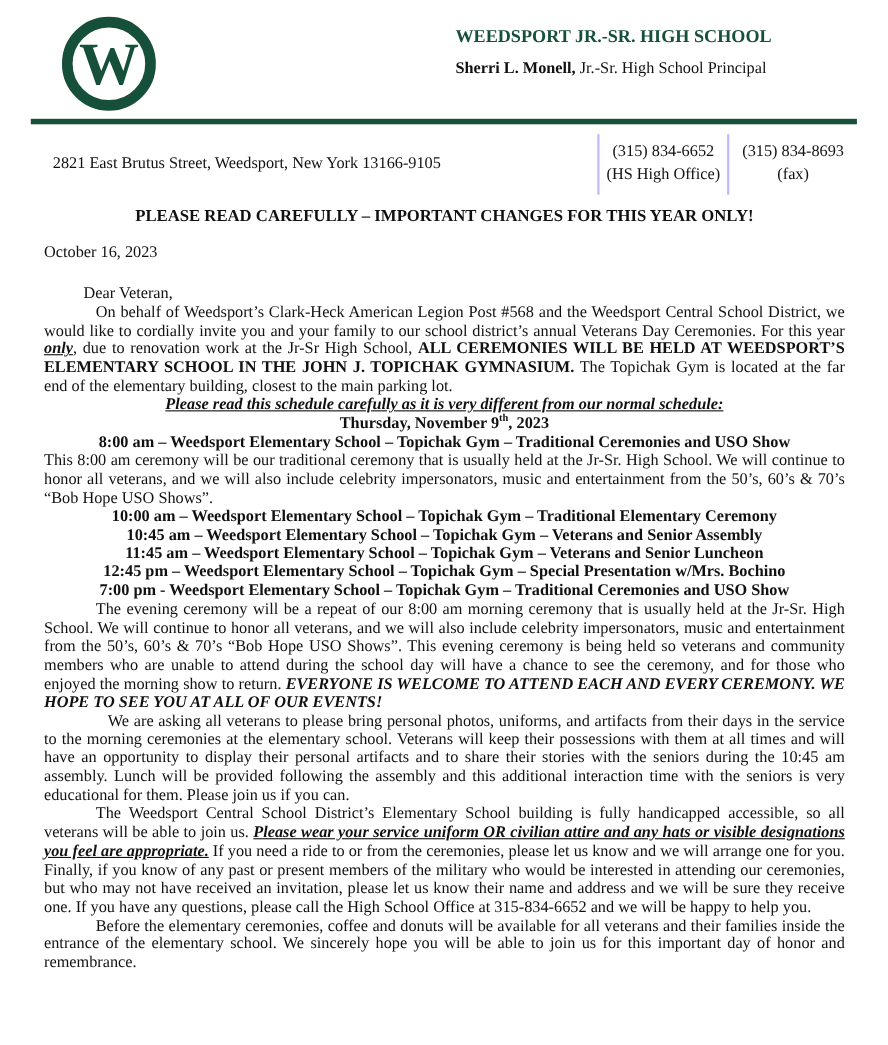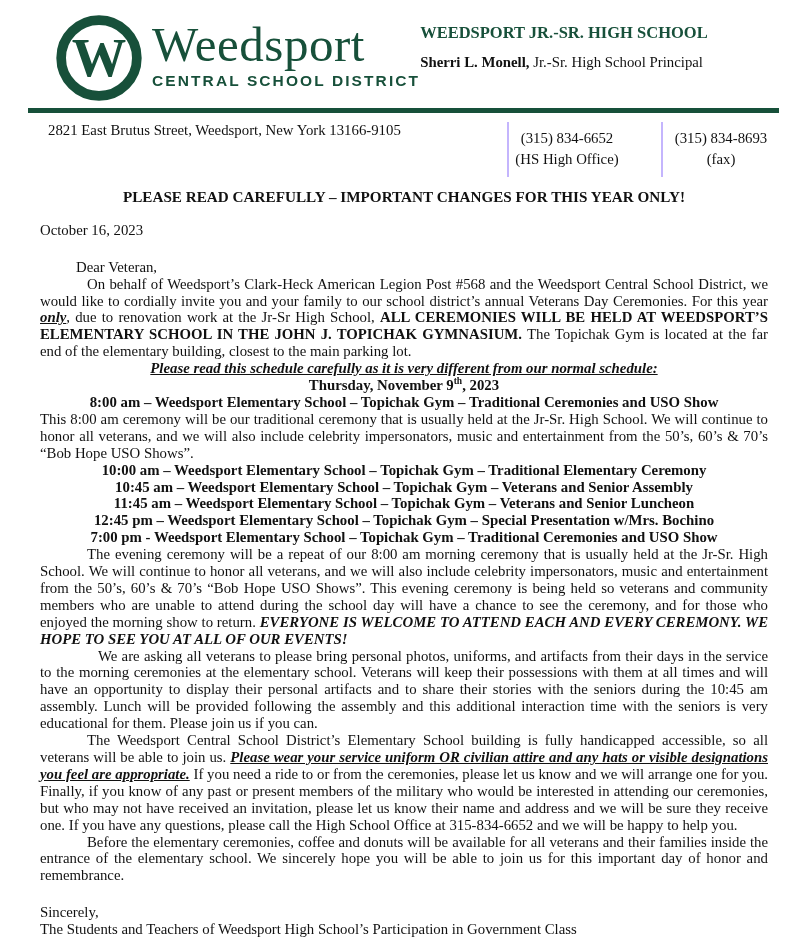--- a/index.html
+++ b/index.html
@@ -53,23 +53,22 @@
   .staff-line { font-size: 14.8px; margin-bottom: 10px; white-space: nowrap; }
   .staff-name { font-weight: 700; }
   
   .rule {
     height: 5px;
     background: var(--green);
     margin: 6px 28px 0 28px;
   }
   .contact-bar {
     display: flex;
-    align-items: flex-start;
+    align-items: center;
     margin: 9px 28px 0 28px;
-    gap: 36px;
   }
   .address {
     flex: 1 1 auto;
     font-size: 14.8px;
     padding-left: 20px;
   }
   .phone-cell {
     flex: 0 0 auto;
     width: 118px;
     text-align: center;
@@ -106,24 +105,20 @@
 <body>
 
 <div class="page">
 
   <div class="header">
     <div class="logo-block">
       <svg class="logo-mark" viewBox="0 0 100 100" xmlns="http://www.w3.org/2000/svg">
         <circle cx="50" cy="50" r="43" fill="none" stroke="#17503a" stroke-width="11"></circle>
         <text x="50" y="71" text-anchor="middle" font-family="'Liberation Serif',serif" font-weight="bold" font-size="62" fill="#17503a">W</text>
       </svg>
-      <div class="logo-text">
-        <div class="wordmark">Weedsport</div>
-        <div class="tagline">CENTRAL SCHOOL DISTRICT</div>
-      </div>
     </div>
     <div class="head-right">
       <div class="school-name">WEEDSPORT JR.-SR. HIGH SCHOOL</div>
       <div class="staff-line"><span class="staff-name">Sherri L. Monell,</span><span> Jr.-Sr. High School Principal</span></div>
     </div>
   </div>
 
   <div class="rule"></div>
 
   <div class="contact-bar">
@@ -163,19 +158,15 @@
     <div class="center-line">7:00 pm - Weedsport Elementary School – Topichak Gym – Traditional Ceremonies and USO Show</div>
 
     <div class="para indent"><span>The evening ceremony will be a repeat of our 8:00 am morning ceremony that is usually held at the Jr-Sr. High School. We will continue to honor all veterans, and we will also include celebrity impersonators, music and entertainment from the 50’s, 60’s &amp; 70’s “Bob Hope USO Shows”. This evening ceremony is being held so veterans and community members who are unable to attend during the school day will have a chance to see the ceremony, and for those who enjoyed the morning show to return.  </span><span class="b i">EVERYONE IS WELCOME TO ATTEND EACH AND EVERY CEREMONY.  WE HOPE TO SEE YOU AT ALL OF OUR EVENTS!</span></div>
 
     <div class="para indent-lg">We are asking all veterans to please bring personal photos, uniforms, and artifacts from their days in the service to the morning ceremonies at the elementary school. Veterans will keep their possessions with them at all times and will have an opportunity to display their personal artifacts and to share their stories with the seniors during the 10:45 am assembly.  Lunch will be provided following the assembly and this additional interaction time with the seniors is very educational for them.  Please join us if you can.</div>
 
     <div class="para indent"><span>The Weedsport Central School District’s Elementary School building is fully handicapped accessible, so all veterans will be able to join us.  </span><span class="b i u">Please wear your service uniform OR civilian attire and any hats or visible designations you feel are appropriate.</span><span> If you need a ride to or from the ceremonies, please let us know and we will arrange one for you. Finally, if you know of any past or present members of the military who would be interested in attending our ceremonies, but who may not have received an invitation, please let us know their name and address and we will be sure they receive one. If you have any questions, please call the High School Office at 315-834-6652 and we will be happy to help you.</span></div>
 
     <div class="para indent">Before the elementary ceremonies, coffee and donuts will be available for all veterans and their families inside the entrance of the elementary school.  We sincerely hope you will be able to join us for this important day of honor and remembrance.</div>
 
-    <div class="closing-block">
-      <div>Sincerely,</div>
-      <div>The Students and Teachers of Weedsport High School’s Participation in Government Class</div>
-    </div>
 
   </div>
 </div>
 
 </body></html>

